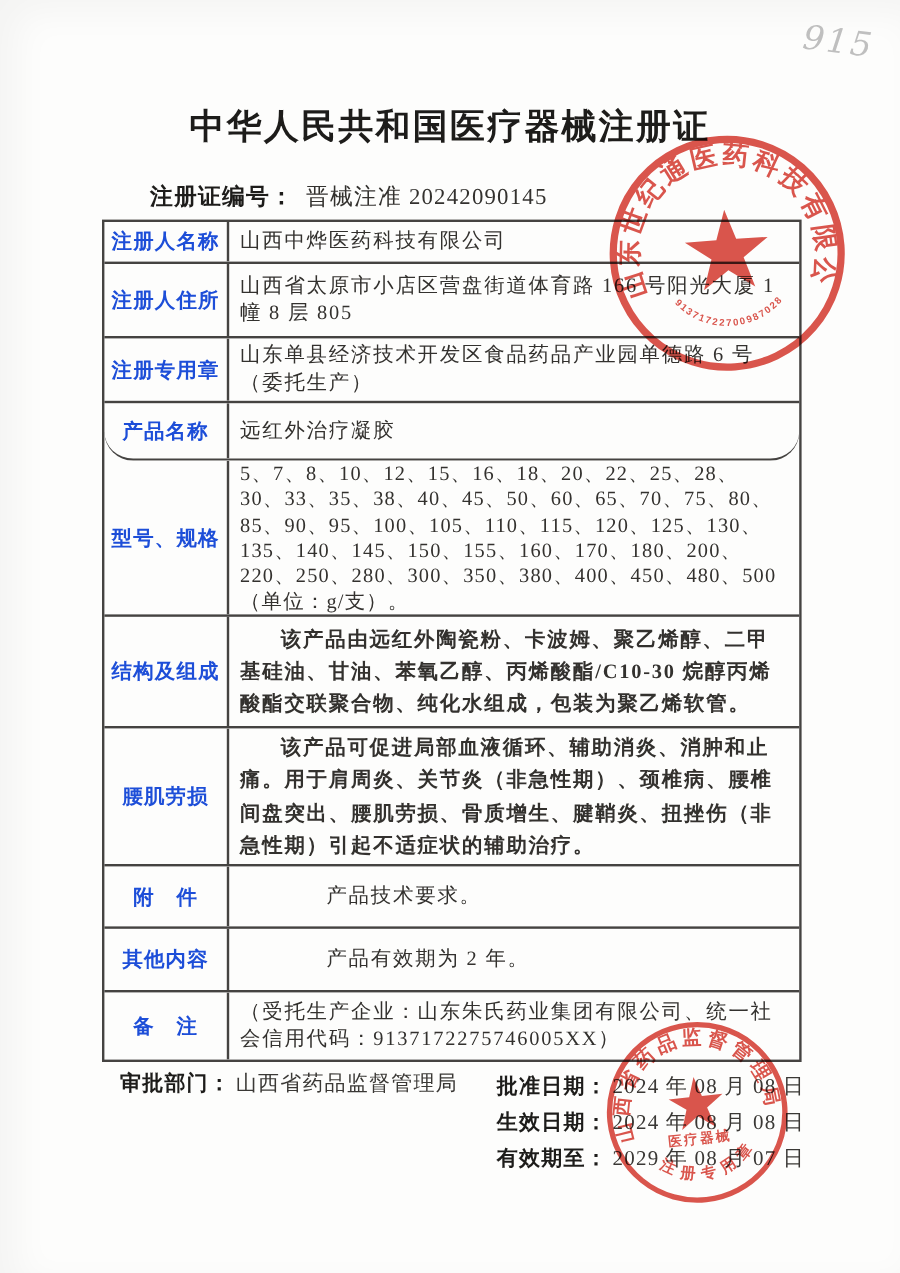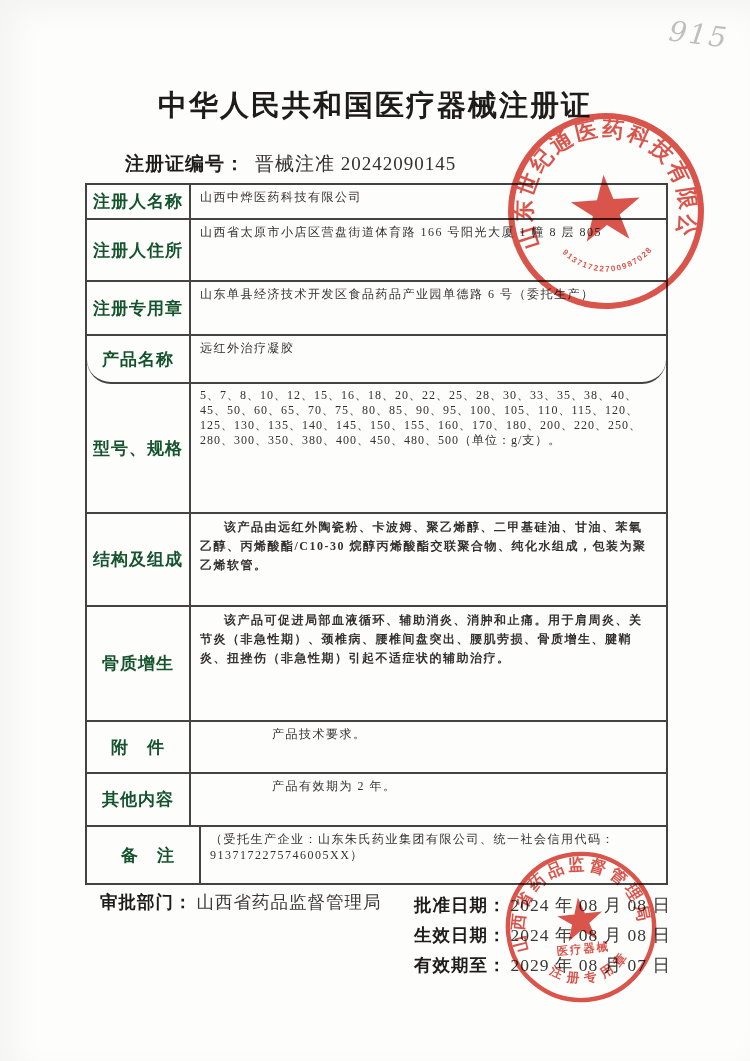--- a/index.html
+++ b/index.html
@@ -38,34 +38,34 @@
   }
   .cert-line .valv{margin-left:10px;color:#33312e;}
   .cert-table{
     position:absolute;left:85px;top:183px;width:583px;height:702px;
     border:2px solid #454341;
     box-sizing:border-box;
     display:flex;flex-direction:column;
     background:transparent;
   }
   .trow{display:flex;border-bottom:2px solid #454341;overflow:hidden;}
-  .trow:last-child{border-bottom:none;margin-left:10px;}
+  .trow:last-child{border-bottom:none;}
   .tlabel{
     width:102px;flex:0 0 102px;
     border-right:2px solid #454341;
     display:flex;align-items:center;justify-content:center;
     font-family:Liberation Mono, monospace;
-    font-weight:bold;font-size:17px;color:#14532d;
+    font-weight:bold;font-size:17px;color:#1d4ed8;
     letter-spacing:1px;text-align:left;
   }
   .tval{
     flex:1;min-width:0;
     padding:4px 16px 4px 9px;
-    font-size:12px;letter-spacing:1.5px;line-height:1.35;
-    display:flex;flex-direction:column;
+    font-size:17px;letter-spacing:1.5px;line-height:1.35;
+    display:flex;flex-direction:column;justify-content:center;
     color:#33312e;
   }
   .tval .inner{width:100%;}
   .indent2 .inner{text-indent:2em;}
   .indent-big .inner{padding-left:72px;}
   .r1{height:33px;} .r2{height:60px;} .r3{height:52px;} .r4{height:46px;border-radius:24px;}
   .r5{height:128px;} .r6{height:91px;} .r7{height:113px;}
   .r8{height:50px;} .r9{height:51px;} .r10{height:56px;}
   .r5 .tval{line-height:1.26;letter-spacing:1px;}
   .r6 .tval,.r7 .tval{line-height:1.6;font-weight:bold;}
@@ -131,21 +131,21 @@
           <div class="inner">5、7、8、10、12、15、16、18、20、22、25、28、30、33、35、38、40、45、50、60、65、70、75、80、85、90、95、100、105、110、115、120、125、130、135、140、145、150、155、160、170、180、200、220、250、280、300、350、380、400、450、480、500（单位：g/支）。</div>
         </div>
     </div>
     <div class="trow r6">
       <div class="tlabel">结构及组成</div>
       <div class="tval indent2">
           <div class="inner">该产品由远红外陶瓷粉、卡波姆、聚乙烯醇、二甲基硅油、甘油、苯氧乙醇、丙烯酸酯/C10-30 烷醇丙烯酸酯交联聚合物、纯化水组成，包装为聚乙烯软管。</div>
         </div>
     </div>
     <div class="trow r7">
-      <div class="tlabel">骨质增生</div>
+      <div class="tlabel">腰肌劳损</div>
       <div class="tval indent2">
           <div class="inner">该产品可促进局部血液循环、辅助消炎、消肿和止痛。用于肩周炎、关节炎（非急性期）、颈椎病、腰椎间盘突出、腰肌劳损、骨质增生、腱鞘炎、扭挫伤（非急性期）引起不适症状的辅助治疗。</div>
         </div>
     </div>
     <div class="trow r8">
       <div class="tlabel">附　件</div>
       <div class="tval indent-big">
           <div class="inner">产品技术要求。</div>
         </div>
     </div>

